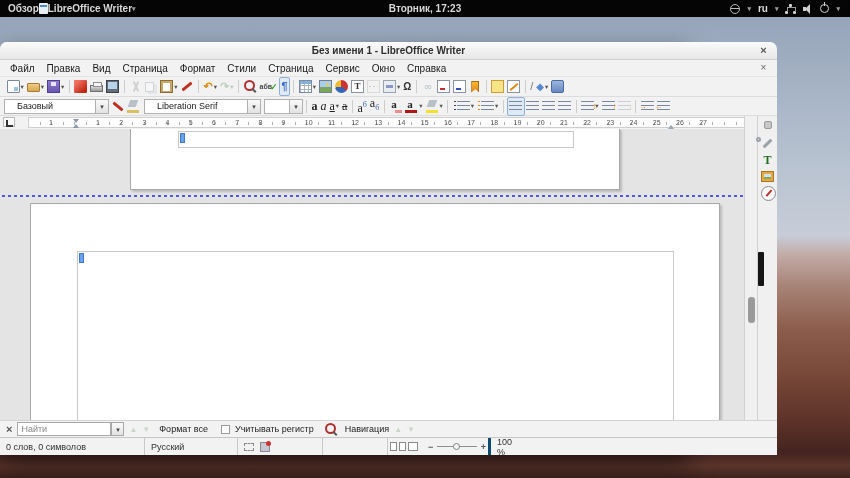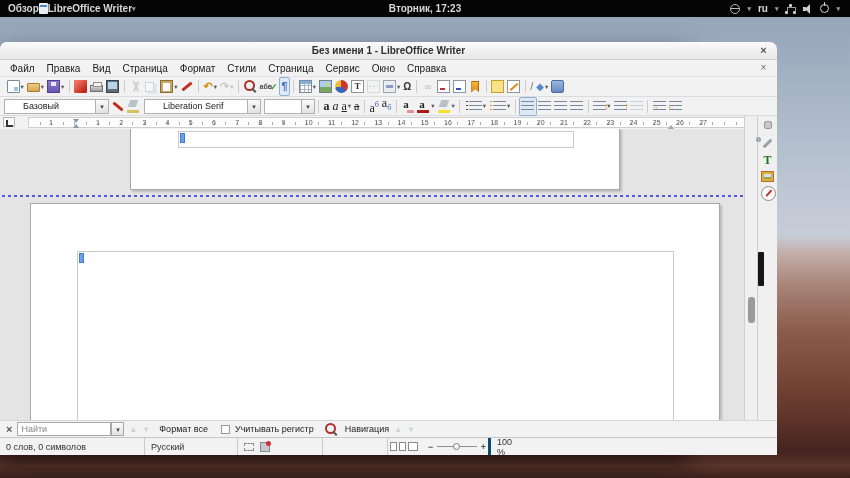--- a/index.html
+++ b/index.html
@@ -97,21 +97,21 @@
   .g.redo{color:#5a8a5a;font-weight:bold;}
   .g.omega{color:#333;font-weight:bold;font-size:10px;}
   .g.pil{color:#3a6bc4;font-weight:bold;}
   .g.slash{color:#777;}
   .g.diamond{color:#5588cc;font-size:10px;}
   .spell{display:flex;align-items:center;}
   .spell .t{font:bold 7px "Liberation Sans",sans-serif;color:#444;}
   .spell .c{color:#2a9a2a;font-size:9px;font-weight:bold;margin-left:-2px;}
   
   .combo{display:flex;align-items:center;height:15px;background:#fff;border:1px solid #b0b0b0;font-size:9px;color:#222;
-    padding:0 18px;box-sizing:border-box;flex:none;}
+    padding:0 12px;box-sizing:border-box;flex:none;}
   .combo .cv{overflow:hidden;white-space:nowrap;}
   .cdrop{width:13px;height:15px;background:linear-gradient(#fafafa,#e2e2e2);border:1px solid #b0b0b0;border-left:none;
     box-sizing:border-box;text-align:center;font-size:7px;line-height:14px;color:#444;flex:none;}
   .L{font-family:"Liberation Serif",serif;font-size:12px;line-height:13px;color:#222;flex:none;}
   .L small{font-size:8px;color:#3060b0;}
   .cb{position:relative;display:inline-block;width:13px;height:14px;flex:none;}
   .cb .lt{position:absolute;left:2px;top:-1px;font-family:"Liberation Serif",serif;font-size:11px;color:#222;font-weight:bold;}
   .cb .bar{position:absolute;left:0;bottom:0;width:12px;height:3px;}
   .hl{position:relative;display:inline-block;width:13px;height:14px;flex:none;}
   .hl::before{content:"";position:absolute;left:2px;top:1px;width:8px;height:7px;background:#b8c0c8;transform:skewX(-20deg);}

